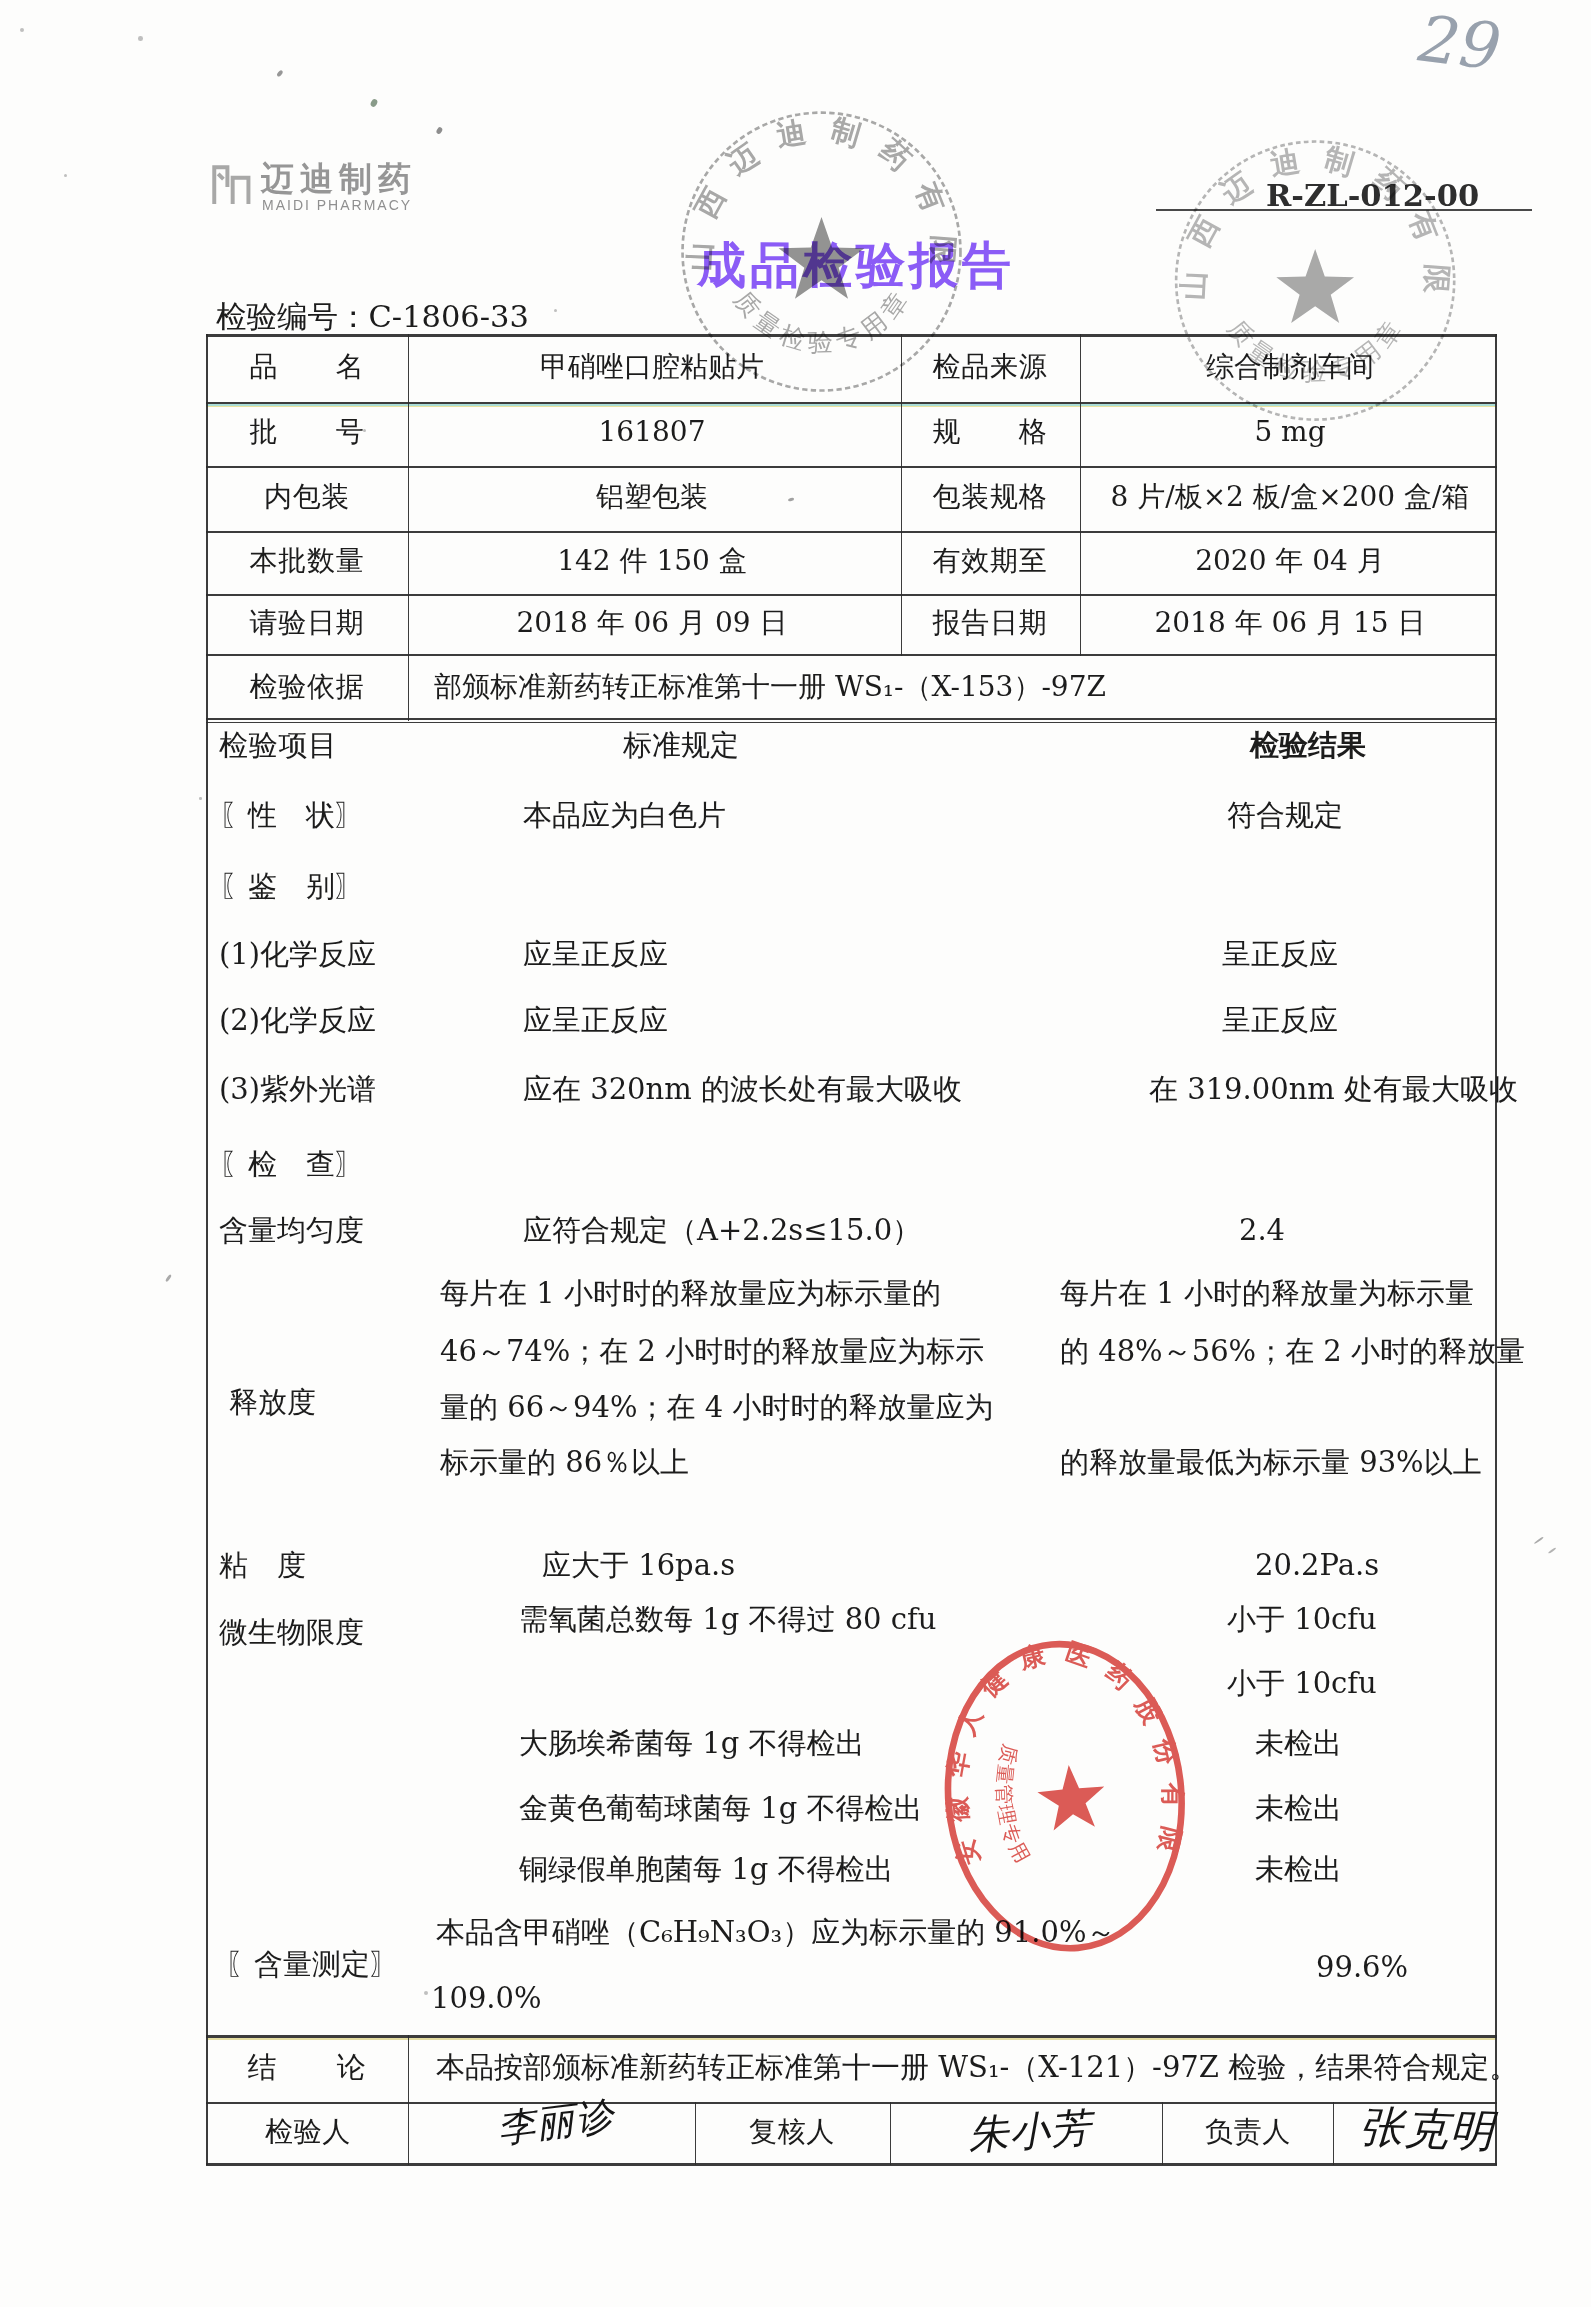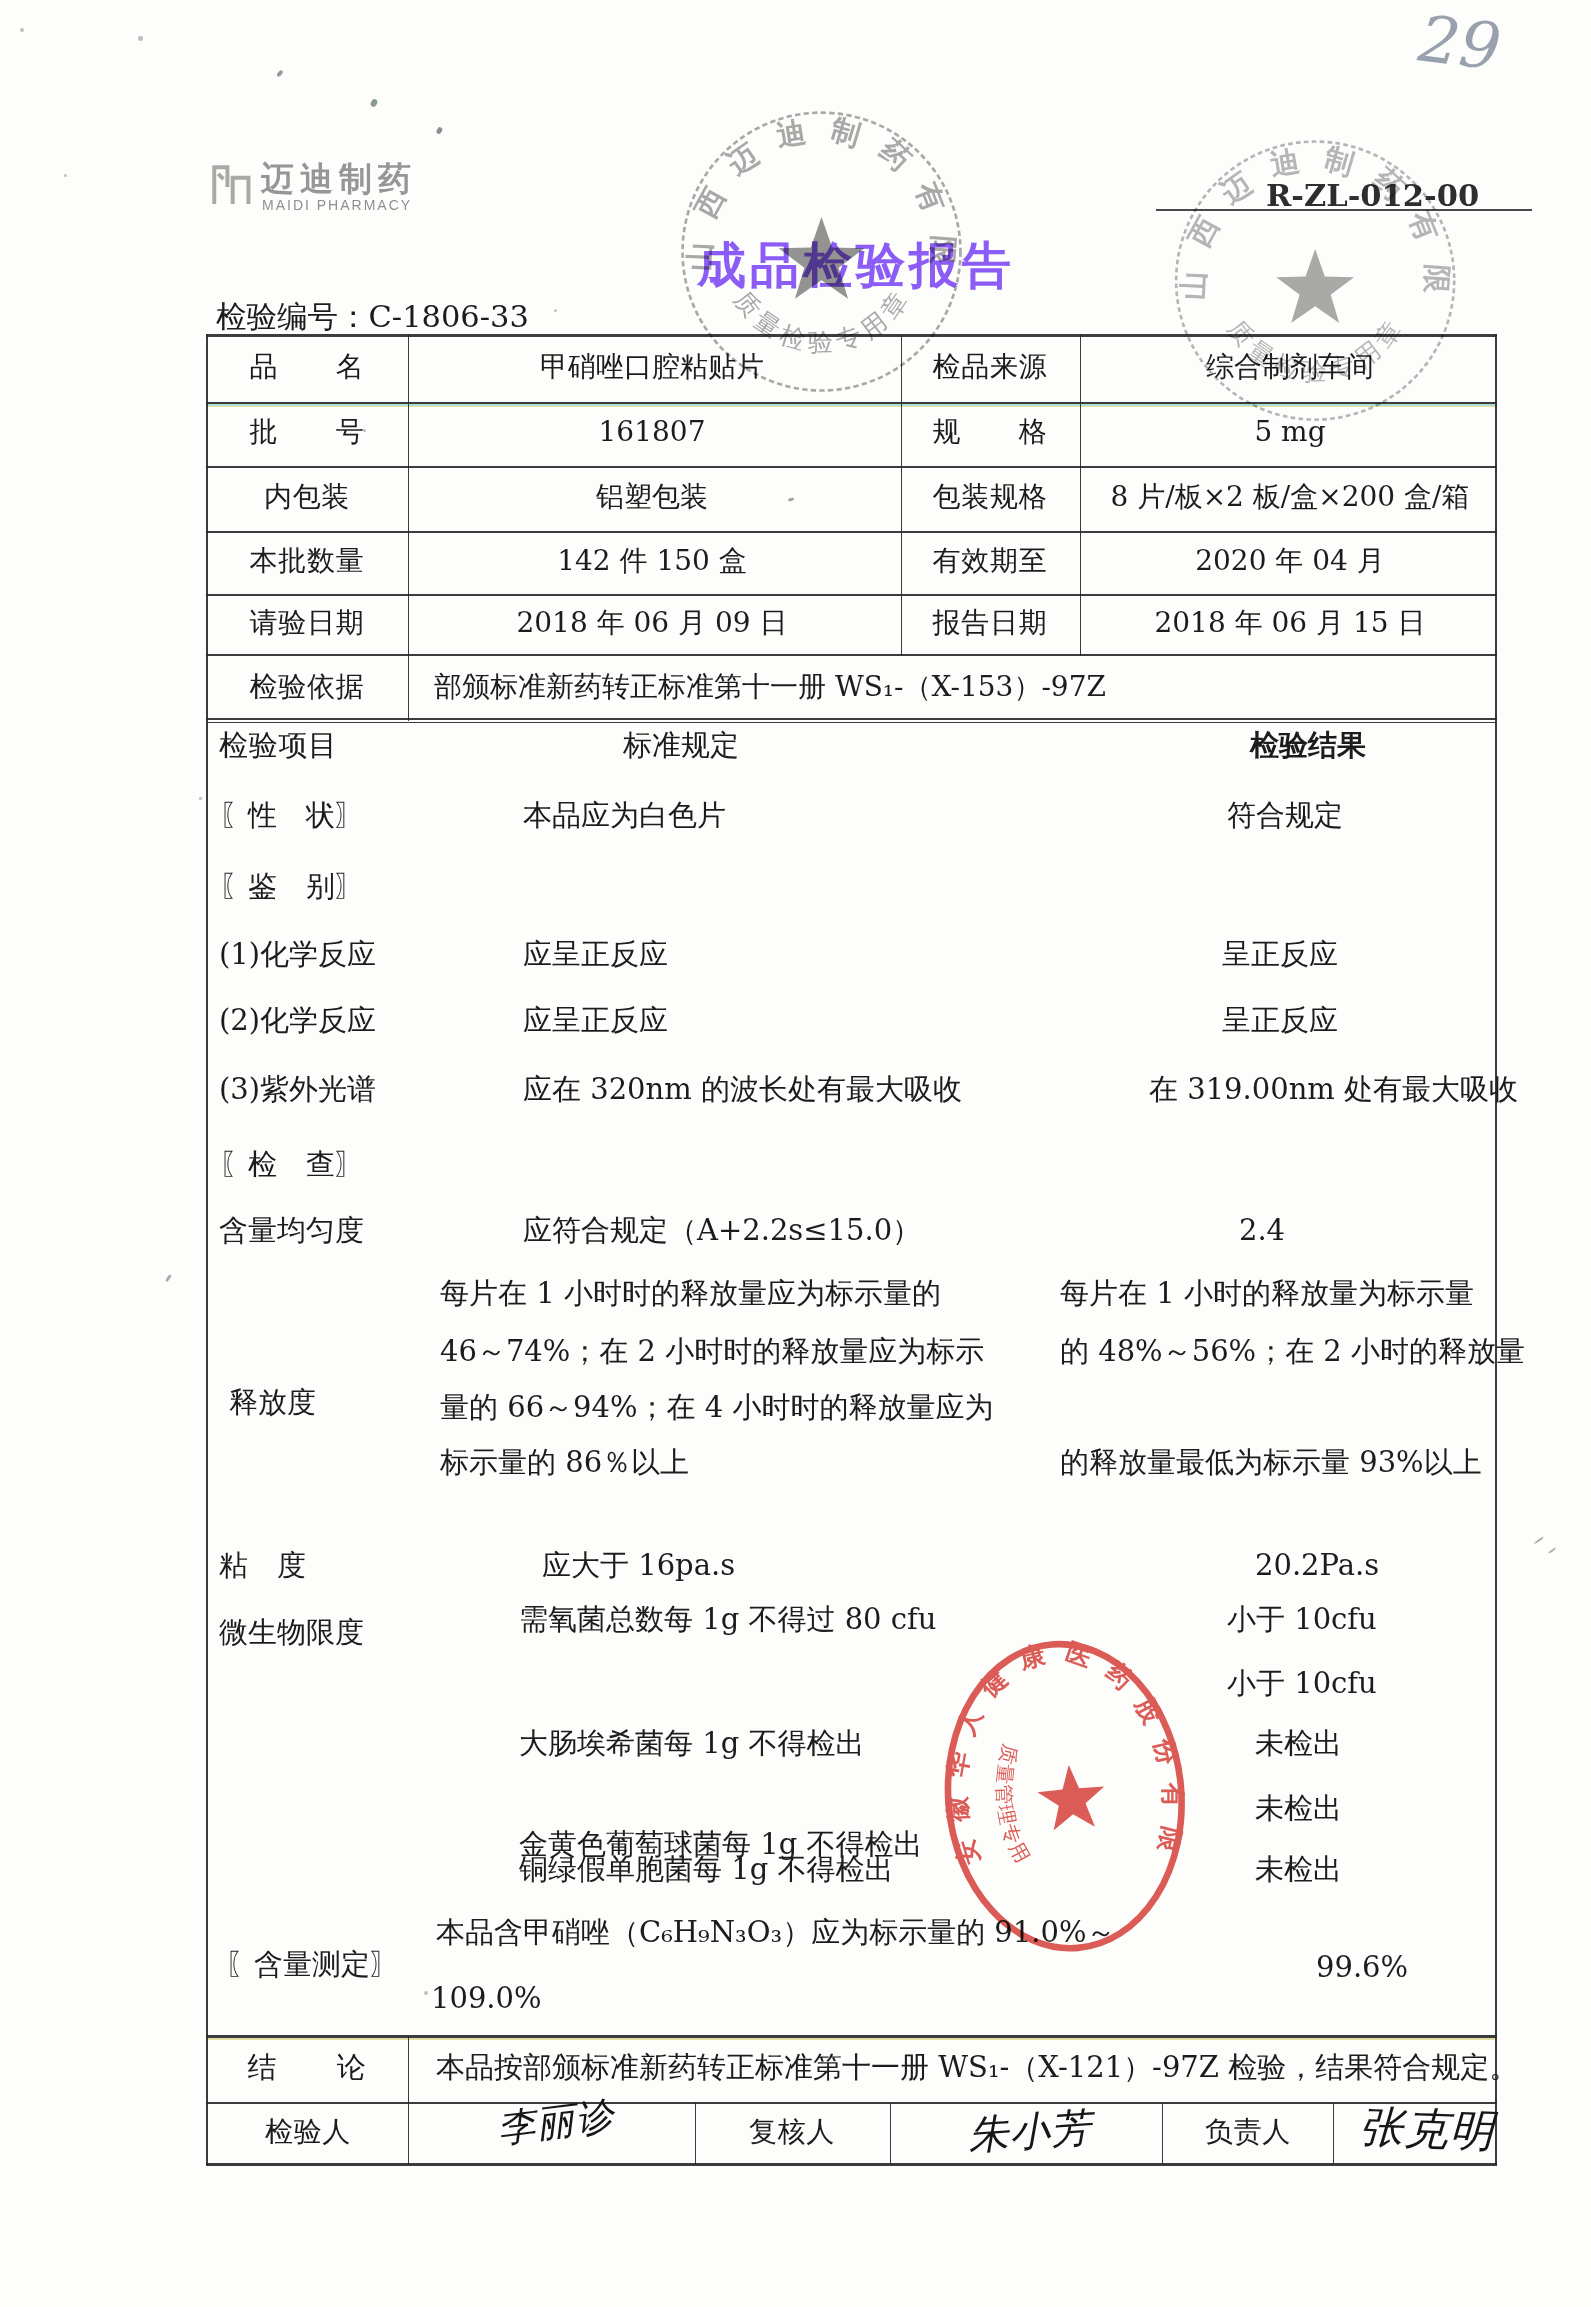--- a/index.html
+++ b/index.html
@@ -139,21 +139,21 @@
   <div class="t mid" style="left:219px;top:1549px;">粘　度</div>
   <div class="t mid" style="left:542px;top:1549px;">应大于 16pa.s</div>
   <div class="t mid" style="left:1255px;top:1549px;">20.2Pa.s</div>
 
   <div class="t mid" style="left:219px;top:1616px;">微生物限度</div>
   <div class="t mid" style="left:519px;top:1603px;">需氧菌总数每 1g 不得过 80 cfu</div>
   <div class="t mid" style="left:1227px;top:1603px;">小于 10cfu</div>
   <div class="t mid" style="left:1227px;top:1667px;">小于 10cfu</div>
   <div class="t mid" style="left:519px;top:1727px;">大肠埃希菌每 1g 不得检出</div>
   <div class="t mid" style="left:1255px;top:1727px;">未检出</div>
-  <div class="t mid" style="left:519px;top:1792px;margin-top:36px;">金黄色葡萄球菌每 1g 不得检出</div>
+  <div class="t mid" style="left:519px;top:1792px;">金黄色葡萄球菌每 1g 不得检出</div>
   <div class="t mid" style="left:1255px;top:1792px;">未检出</div>
   <div class="t mid" style="left:519px;top:1853px;">铜绿假单胞菌每 1g 不得检出</div>
   <div class="t mid" style="left:1255px;top:1853px;">未检出</div>
 
   <div class="t mid" style="left:436px;top:1916px;">本品含甲硝唑（C₆H₉N₃O₃）应为标示量的 91.0%～</div>
   <div class="t mid" style="left:225px;top:1948px;">〖含量测定〗</div>
   <div class="t mid" style="left:1316px;top:1951px;">99.6%</div>
   <div class="t mid" style="left:431px;top:1982px;">109.0%</div>
 
   <div class="t mid c label" style="left:307px;top:2051px;">结　　论</div>

